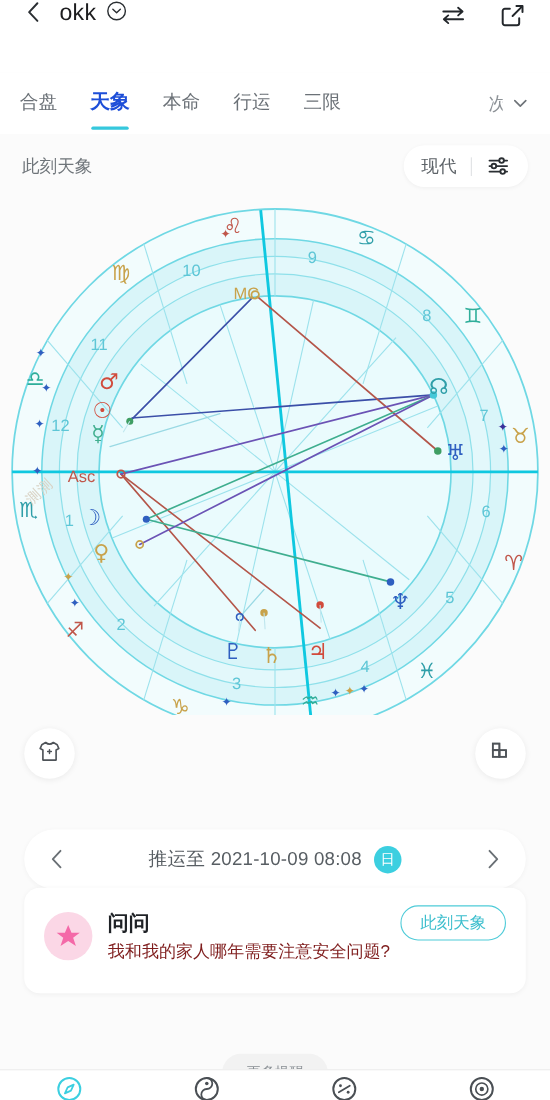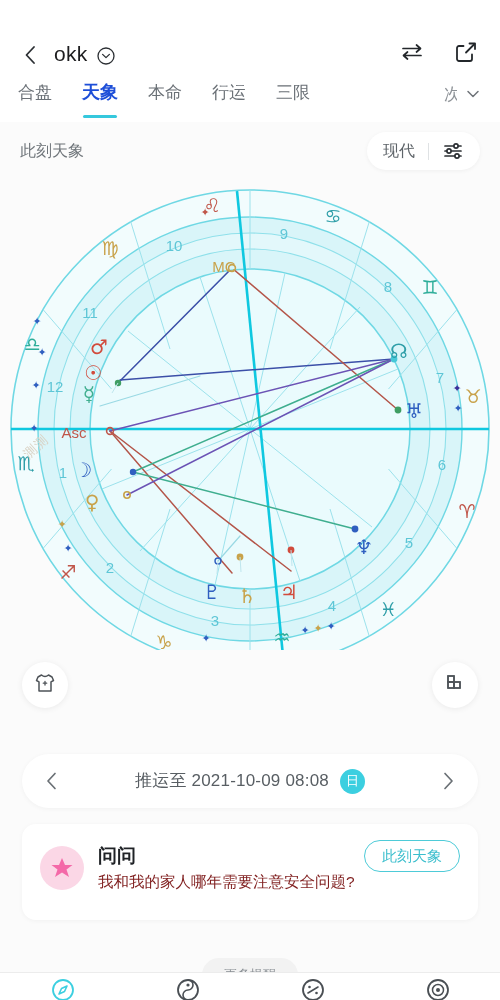--- a/index.html
+++ b/index.html
@@ -7,21 +7,21 @@
     width: 500px; height: 1000px;
     background: #fafafa;
     font-family: "Liberation Sans", "DejaVu Sans", sans-serif;
     overflow: hidden;
   }
   .phone { position: relative; width: 500px; height: 1000px; background: #fbfbfb; }
 
   
   .header {
     height: 66px; background: #ffffff;
-    display: flex; align-items: flex-end; padding: 0 20px;
+    display: flex; align-items: flex-start; padding: 0 20px;
   }
   .back-chev { width: 22px; height: 22px; flex: none; }
   .back-chev svg { display: block; }
   .title-name {
     font-size: 21px; color: #1d1d1f; margin-left: 12px; letter-spacing: .3px;
   }
   .title-caret { margin-left: 8px; width: 20px; height: 20px; }
   .header-spacer { flex: 1; }
   .hdr-icon { width: 28px; height: 28px; margin-left: 26px; }
 
@@ -90,21 +90,21 @@
   }
   .date-text { font-size: 17px; color: #585e63; letter-spacing: .2px; }
   .date-badge {
     width: 25px; height: 25px; border-radius: 50%; background: #3ccfe0;
     color: #fff; font-size: 13px; display: flex;
     align-items: center; justify-content: center;
   }
 
   
   .ask-card {
-    position: absolute; left: 22px; right: 22px; top: 824px; height: 96px;
+    position: absolute; left: 22px; right: 22px; top: 807px; height: 96px;
     background: #fff; border-radius: 14px; padding: 16px 18px;
     display: flex; box-shadow: 0 1px 5px rgba(0,0,0,.045);
   }
   .ask-avatar {
     width: 44px; height: 44px; border-radius: 50%; flex: none;
     background: #fbd7e6; display: flex; align-items: center;
     justify-content: center; margin-top: 6px;
   }
   .ask-body { flex: 1; margin-left: 14px; }
   .ask-top { display: flex; align-items: center; }

